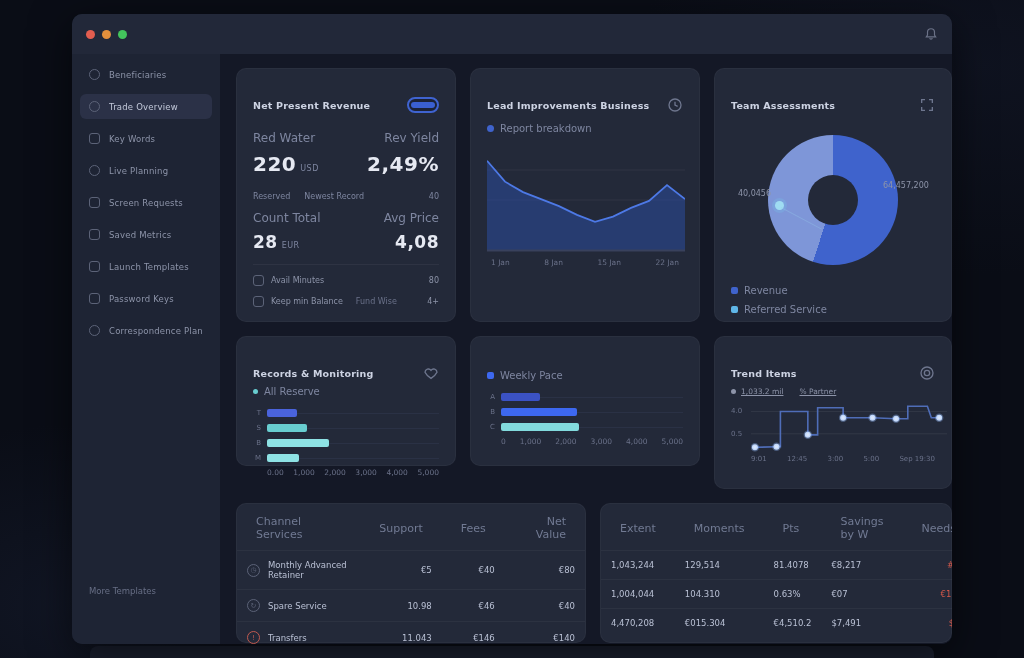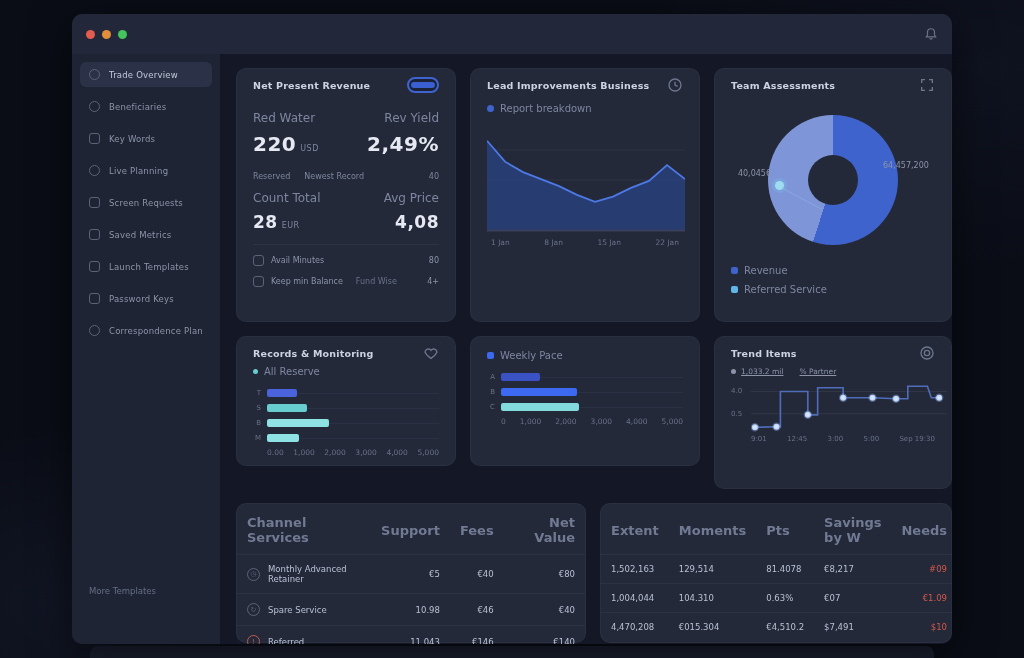--- a/index.html
+++ b/index.html
@@ -59,21 +59,21 @@
   .side-label{ font-size:8.5px; color:#8d94a9; letter-spacing:.2px; white-space:nowrap; overflow:hidden; }
   .side-item.active .side-label{ color:#c3c9da; }
   .side-footer{
     position:absolute; left:17px; bottom:48px; font-size:8.5px; color:#676e85;
   }
   .main{ flex:1; background:#141826; padding:14px 16px; }
   
   .row{ display:flex; gap:14px; margin-bottom:14px; }
   .card{
     background:#232939; border:1px solid rgba(255,255,255,.035);
-    border-radius:10px; padding:8px 16px; position:relative;
+    border-radius:10px; padding:28px 16px; position:relative;
   }
   .card-head{ display:flex; align-items:center; justify-content:space-between; }
   .card-title{ font-size:9.5px; font-weight:bold; color:#cdd3e3; letter-spacing:.2px; }
   .card-icon{
     width:16px; height:16px; color:#6e768e; cursor:pointer; flex:none;
   }
   .legend{ display:flex; align-items:center; gap:6px; margin-top:10px; }
   .legend .sw{ width:7px; height:7px; border-radius:2px; background:#3f63cc; }
   .legend .sw.dot{ border-radius:50%; }
   .legend .lg-txt{ font-size:10px; color:#7e86a0; }
@@ -145,21 +145,21 @@
   .step-legend .lg .b{ color:#8d94a9;text-decoration:underline; }
   .step-wrap{ position:relative; margin-top:4px; height:52px; }
   .step-ylab{ position:absolute; left:0; font-size:7px; color:#6a7189; transform:translateY(-50%); }
   .step-wrap svg{ position:absolute; left:20px; right:0; top:0; }
   .step-xticks{ display:flex; justify-content:space-between; margin-top:3px; padding-left:20px; }
   .step-xticks span{ font-size:7px; color:#6a7189; }
   
   .tableL{ width:350px; height:140px; padding:0; }
   .tableR{ width:352px; height:140px; padding:0; }
   table{ width:100%; border-collapse:collapse; }
-  th{ font-size:13px; color:#717a93; font-weight:bold; text-align:left; padding:11px 10px 9px; }
+  th{ font-size:11px; color:#717a93; font-weight:normal; text-align:left; padding:11px 19px 9px; }
   td{ font-size:8.5px; color:#b9c0d4; padding:9px 10px; border-top:1px solid rgba(255,255,255,.045); }
   .num{ text-align:right; }
   th.num{ text-align:right; }
   .name-cell{ display:flex; align-items:center; gap:8px; }
   .tbl-ic{
     width:13px; height:13px; border-radius:50%; border:1px solid #5c6378; flex:none;
     display:flex; align-items:center; justify-content:center; font-size:7px; color:#5c6378;
   }
   .tbl-ic.red{ border-color:#c05a50; color:#c05a50; }
   .red-val{ color:#d4584a; }
@@ -180,27 +180,27 @@
     </div>
     <svg class="bell" viewBox="0 0 24 24">
       <path d="M12 3a6 6 0 0 0-6 6v5l-2 3h16l-2-3V9a6 6 0 0 0-6-6z" fill="none" stroke="#6b7287" stroke-width="2"></path>
       <path d="M10 19a2 2 0 0 0 4 0" fill="none" stroke="#6b7287" stroke-width="2"></path>
     </svg>
   </div>
 
   <div class="window-body">
 
     <nav class="sidebar">
+      <div class="side-item">
+        <span class="side-ic round"></span>
+        <span class="side-label">Beneficiaries</span>
+      </div>
       <div class="side-item active">
         <span class="side-ic round"></span>
         <span class="side-label">Trade Overview</span>
-      </div>
-      <div class="side-item">
-        <span class="side-ic round"></span>
-        <span class="side-label">Beneficiaries</span>
       </div>
       <div class="side-item">
         <span class="side-ic"></span>
         <span class="side-label">Key Words</span>
       </div>
       <div class="side-item">
         <span class="side-ic round"></span>
         <span class="side-label">Live Planning</span>
       </div>
       <div class="side-item">
@@ -500,21 +500,21 @@
                     </span>
                   </td>
                 <td class="num">10.98</td>
                 <td class="num">€46</td>
                 <td class="num">€40</td>
               </tr>
               <tr>
                 <td>
                     <span class="name-cell">
                       <span class="tbl-ic red">!</span>
-                      <span>Referred</span>
+                      <span>Transfers</span>
                     </span>
                   </td>
                 <td class="num">11.043</td>
                 <td class="num">€146</td>
                 <td class="num">€140</td>
               </tr>
             </tbody>
           </table>
         </section>
 
@@ -524,21 +524,21 @@
               <tr>
                 <th>Extent</th>
                 <th>Moments</th>
                 <th>Pts</th>
                 <th>Savings by W</th>
                 <th class="num">Needs</th>
               </tr>
             </thead>
             <tbody>
               <tr>
-                <td>1,502,163</td>
+                <td>1,043,244</td>
                   <td>129,514</td>
                 <td>81.4078</td>
                   <td>€8,217</td>
                 <td class="num red-val">#09</td>
               </tr>
               <tr>
                 <td>1,004,044</td>
                   <td>104.310</td>
                 <td>0.63%</td>
                   <td>€07</td>

